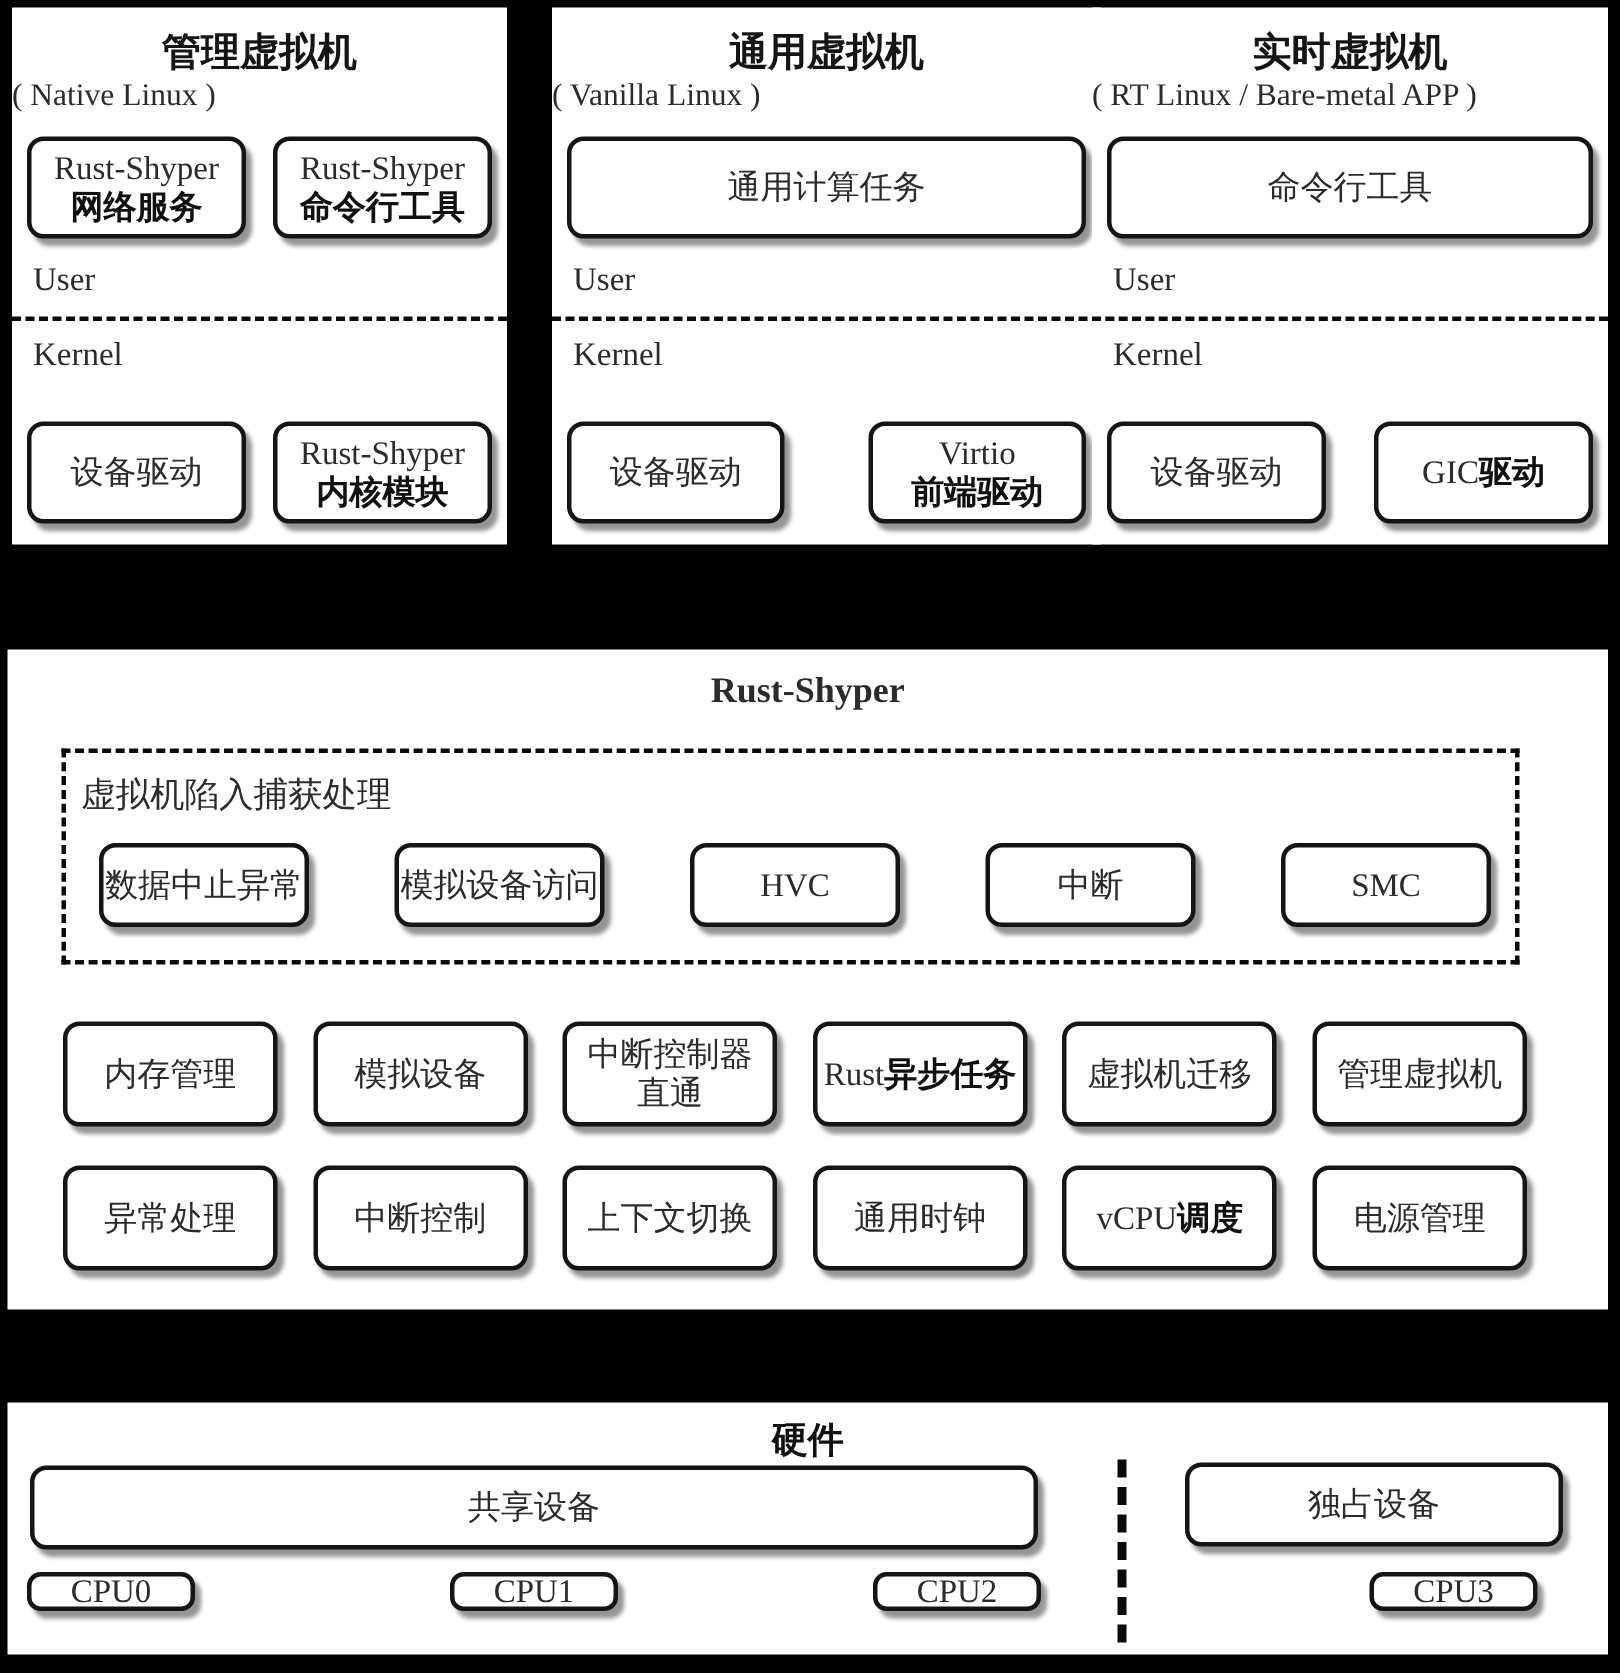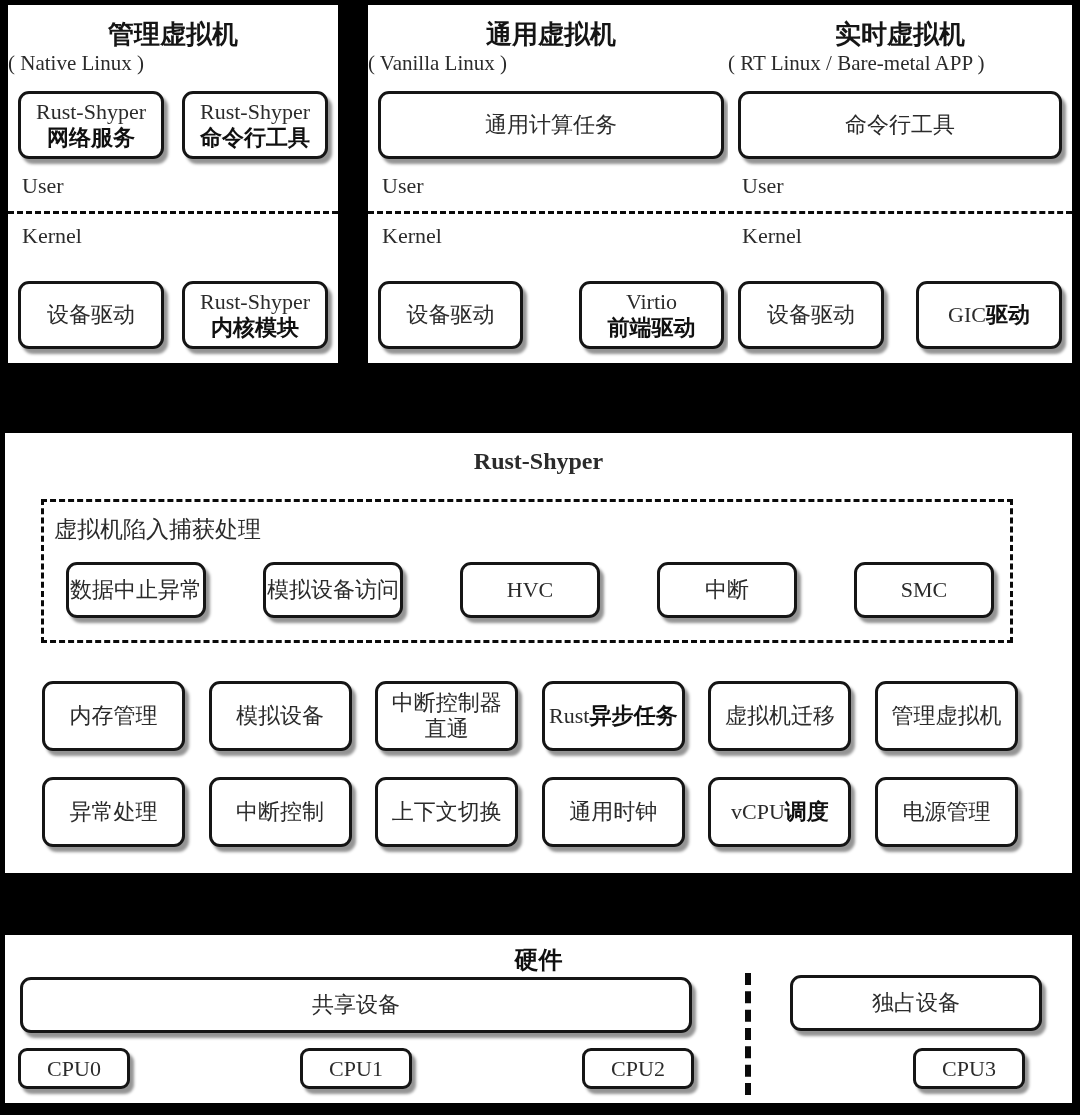--- a/index.html
+++ b/index.html
@@ -57,21 +57,21 @@
 
   
   .hw { left:5px; top:935px; width:1067px; height:168px; }
   .hw-title { position:absolute; top:9px; left:0; right:0; text-align:center;
               font-family:Liberation Serif, serif;
               font-weight:700; font-size:24px; color:#101010; }
   .hw-shared    { position:absolute; left:15px;  top:42px; width:672px; height:56px; }
   .hw-exclusive { position:absolute; left:785px; top:40px; width:252px; height:56px; }
   .hw-divider { position:absolute; left:740px; top:38px; height:122px;
                 border-left:6px dashed #0a0a0a; }
-  .cpu { position:absolute; top:113px; width:112px; height:41px; border-radius:9px; }
+  .cpu { position:absolute; top:113px; width:112px; height:26px; border-radius:9px; }
   .cpu .l1 { font-size:22px; }
 </style>
 </head>
 <body>
 
 <div class="panel vm" style="left:8px; width:330px;">
   <div class="vm-title">管理虚拟机</div>
   <div class="vm-sub serif">( Native Linux )</div>
   <div class="vm-row row-user">
     <div class="b w146">

